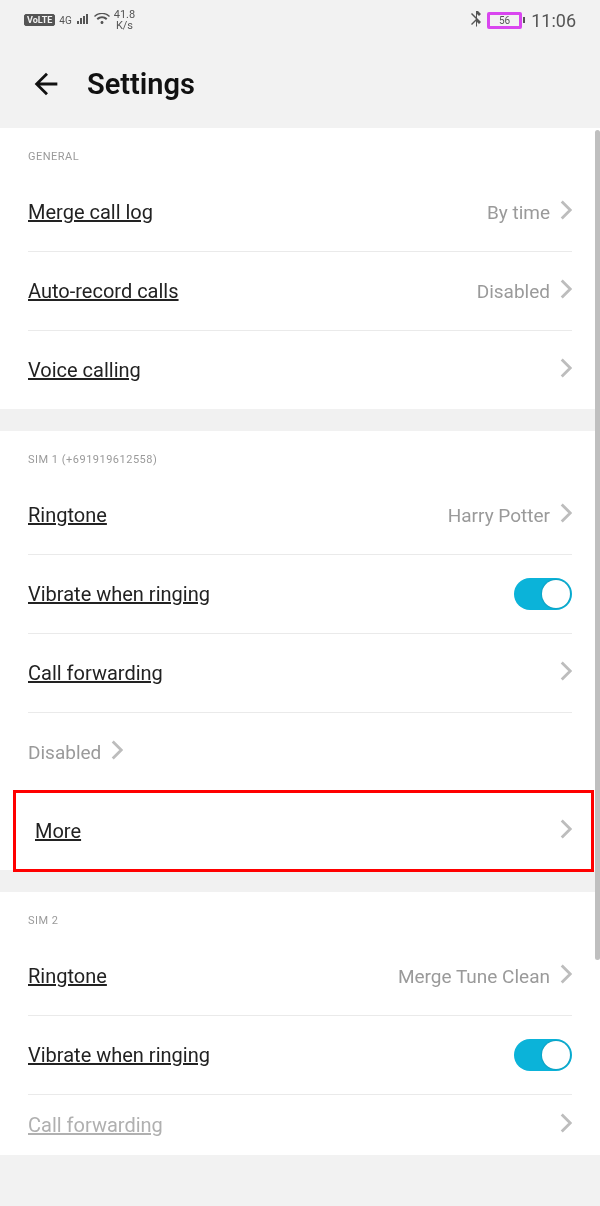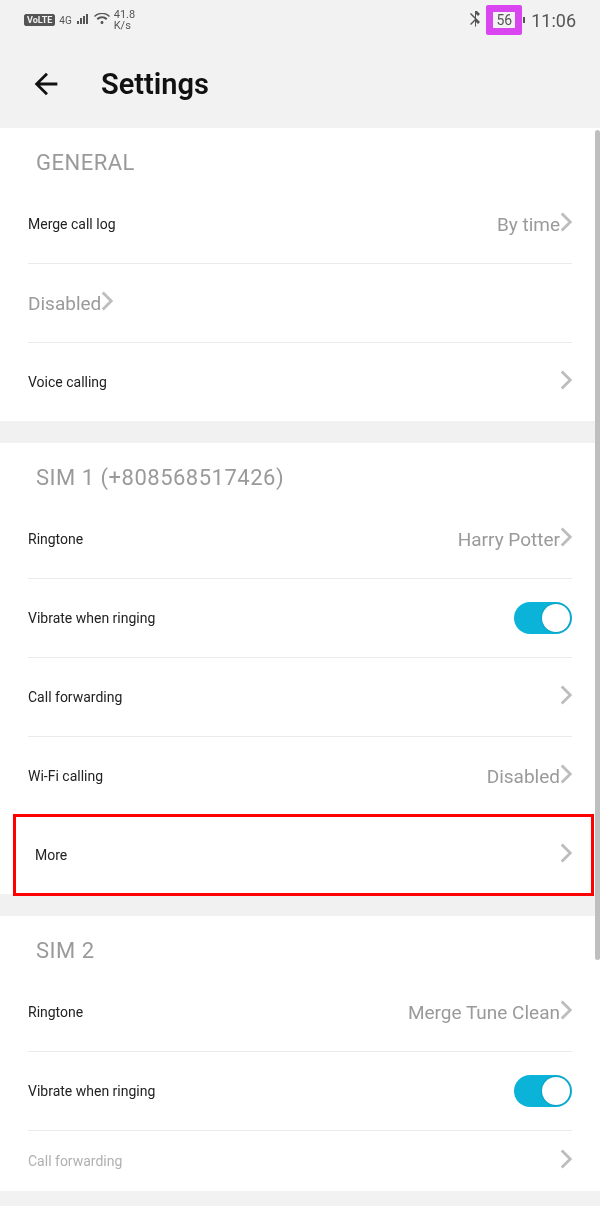--- a/index.html
+++ b/index.html
@@ -1,36 +1,36 @@
 <!DOCTYPE html>
 <html><head>
 <meta charset="utf-8">
 <style>
   * { margin: 0; padding: 0; box-sizing: border-box; }
   html, body { width: 600px; height: 1206px; font-family: -apple-system, BlinkMacSystemFont, "Segoe UI", Roboto, Arial, sans-serif; background: #f2f2f2; overflow: hidden; }
   .statusbar { height: 40px; display: flex; align-items: center; justify-content: space-between; padding: 0 24px; font-size: 14px; color: #555; }
   .status-left { display: flex; align-items: center; gap: 4px; }
   .status-right { display: flex; align-items: center; gap: 6px; }
   .volte { border: 1px solid #555; border-radius: 2px; font-size: 9px; padding: 0 2px; font-weight: bold; background:#555; color:#f2f2f2;}
-  .kbs { font-size: 11px; line-height: 1; }
-  .battery-box { border: 7px solid #d946ef; border-radius: 2px; font-size: 14px; padding: 0 3px; }
+  .kbs { font-size: 11px; line-height: 1; text-align: center; }
+  .battery-box { border: 3px solid #d946ef; border-radius: 2px; font-size: 10px; padding: 0 9px; }
   .clock { font-size: 18px; }
 
-  .header { height: 88px; display: flex; align-items: center; padding: 0 28px; gap: 37px; }
+  .header { height: 88px; display: flex; align-items: center; padding: 0 28px; gap: 23px; }
   .back-arrow { width: 36px; height: 36px; display: flex; align-items: center; justify-content: center; cursor: pointer; }
   .title { font-size: 29px; font-weight: 600; color: #111; }
 
   .content { position: relative; background: #fff; }
   .section-gap { height: 22px; background: #f1f1f1; }
-  .section-header { font-size: 22px; color: #9a9a9a; padding: 22px 28px 10px 36px; letter-spacing: 0.5px; }
+  .section-header { font-size: 11px; color: #9a9a9a; padding: 22px 28px 10px 28px; letter-spacing: 0.5px; }
   .section-header.upper { text-transform: uppercase; }
 
   .row { display: flex; align-items: center; padding: 0 28px; height: 78px; position: relative; cursor: pointer; }
-  .row .label { font-size: 14px; color: #222; flex: 1; }
-  .row .value { font-size: 19px; color: #9a9a9a; }
+  .row .label { font-size: 20px; color: #222; flex: 1; text-decoration: underline; }
+  .row .value { font-size: 19px; color: #9a9a9a; margin-right: 10px; }
   .row .chev { color: #bdbdbd; }
   .row.faded .label { color: #b0b0b0; }
   .divider { height: 1px; background: #eaeaea; margin: 0 28px; }
 
   .toggle { width: 58px; height: 32px; border-radius: 16px; background: #0bb3d9; position: relative; }
   .toggle .knob { position: absolute; right: 2px; top: 2px; width: 28px; height: 28px; border-radius: 50%; background: #fff; box-shadow: 0 0 2px rgba(0,0,0,.3); }
 
   .highlight-box { position: absolute; border: 3px solid #f00; pointer-events: none; }
 
   .scroll-indicator { position: absolute; right: 0; top: 130px; width: 5px; height: 830px; background: #bfbfbf; border-radius: 3px; }
@@ -86,37 +86,38 @@
   <div class="row">
     <div class="label">Merge call log</div>
     <div class="value">By time</div>
     <span class="chev"><svg width="12" height="20" viewBox="0 0 8 14">
           <path d="M1 1l6 6-6 6" stroke="#bdbdbd" stroke-width="2" fill="none"></path>
         </svg></span>
   </div>
   <div class="divider"></div>
 
   <div class="row">
+    <div class="label">Auto-record calls</div>
     <div class="value">Disabled</div>
     <span class="chev"><svg width="12" height="20" viewBox="0 0 8 14">
           <path d="M1 1l6 6-6 6" stroke="#bdbdbd" stroke-width="2" fill="none"></path>
         </svg></span>
   </div>
   <div class="divider"></div>
 
   <div class="row">
     <div class="label">Voice calling</div>
     <span class="chev"><svg width="12" height="20" viewBox="0 0 8 14">
           <path d="M1 1l6 6-6 6" stroke="#bdbdbd" stroke-width="2" fill="none"></path>
         </svg></span>
   </div>
 
   <div class="section-gap"></div>
 
-  <div class="section-header">SIM 1 (+808568517426)</div>
+  <div class="section-header">SIM 1 (+691919612558)</div>
 
   <div class="row">
     <div class="label">Ringtone</div>
     <div class="value">Harry Potter</div>
     <span class="chev"><svg width="12" height="20" viewBox="0 0 8 14">
           <path d="M1 1l6 6-6 6" stroke="#bdbdbd" stroke-width="2" fill="none"></path>
         </svg></span>
   </div>
   <div class="divider"></div>
 
@@ -130,21 +131,20 @@
 
   <div class="row">
     <div class="label">Call forwarding</div>
     <span class="chev"><svg width="12" height="20" viewBox="0 0 8 14">
           <path d="M1 1l6 6-6 6" stroke="#bdbdbd" stroke-width="2" fill="none"></path>
         </svg></span>
   </div>
   <div class="divider"></div>
 
   <div class="row">
-    <div class="label">Wi-Fi calling</div>
     <div class="value">Disabled</div>
     <span class="chev"><svg width="12" height="20" viewBox="0 0 8 14">
           <path d="M1 1l6 6-6 6" stroke="#bdbdbd" stroke-width="2" fill="none"></path>
         </svg></span>
   </div>
   <div class="divider"></div>
 
   <div style="position:relative;margin-left:7px;">
     <div class="row">
       <div class="label">More</div>

